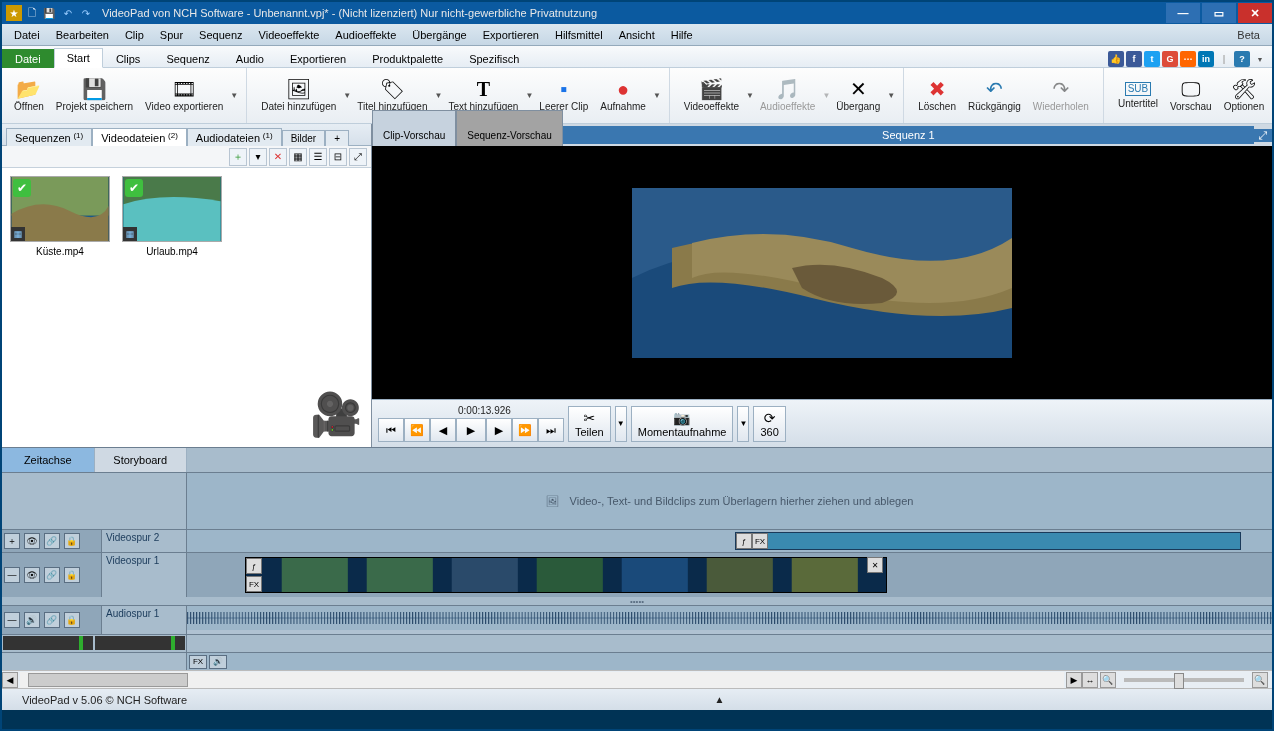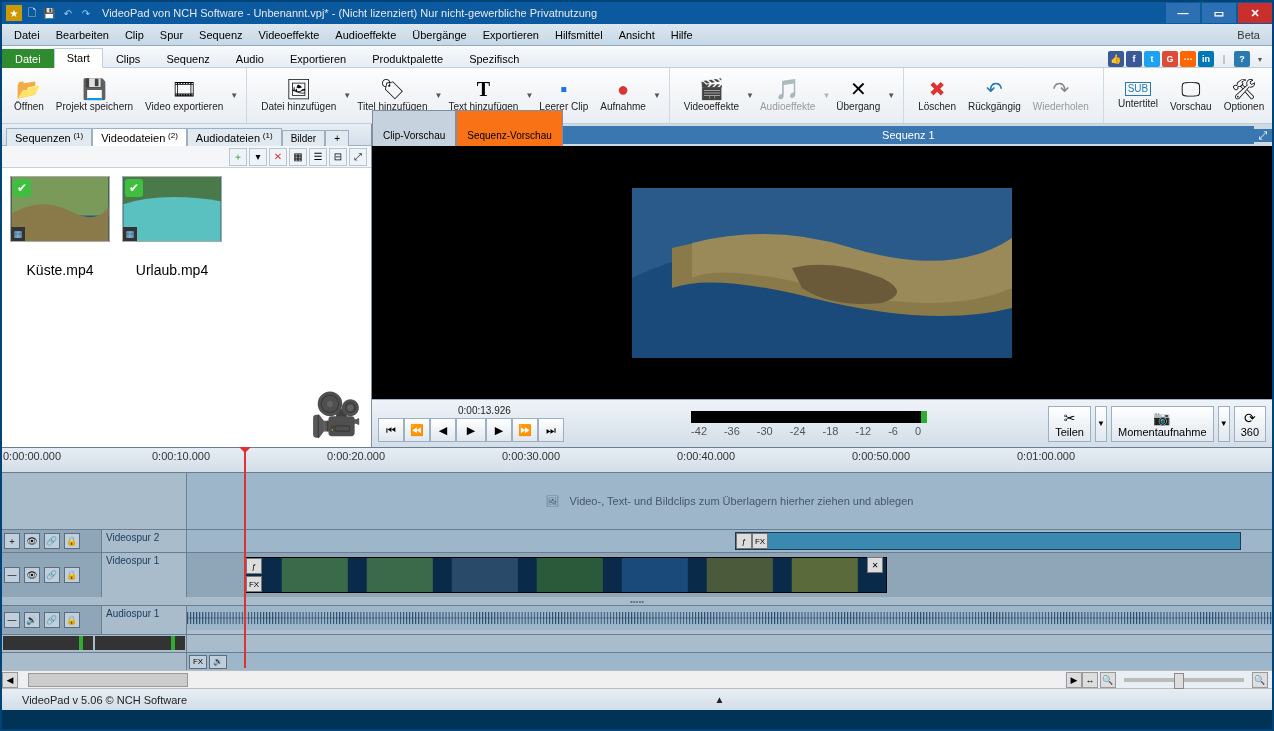--- a/index.html
+++ b/index.html
@@ -44,27 +44,27 @@
 .bintabs .bt.active{background:#fff}
 .bintabs .bt sup{font-size:8px}
 .bintools{height:22px;display:flex;align-items:center;justify-content:flex-end;gap:2px;padding:0 4px;border-bottom:1px solid #c5d1dc}
 .bintools span{width:18px;height:18px;border:1px solid #b8c5d2;background:#eef3f8;display:flex;align-items:center;justify-content:center;font-size:10px}
 .binbody{flex:1;background:#fff;padding:8px;display:flex;gap:12px;align-items:flex-start;position:relative}
 .thumb{width:100px;text-align:center}
 .thumb .img{width:100px;height:66px;background:#0a3a60;position:relative;border:1px solid #aaa}
 .thumb .img::before{content:"✔";position:absolute;left:2px;top:2px;width:18px;height:18px;background:#3fbf3f;color:#fff;border-radius:3px;display:flex;align-items:center;justify-content:center;font-size:12px}
 .thumb .img svg{width:100%;height:100%}
 .thumb .img .strip{position:absolute;left:0;bottom:0;width:14px;height:14px;background:#333;color:#8cf;font-size:9px;display:flex;align-items:center;justify-content:center}
-.thumb .cap{margin-top:20px;font-size:14px}
+.thumb .cap{margin-top:4px;font-size:10px}
 .camwm{position:absolute;right:8px;bottom:8px;font-size:42px;color:#d8dde2}
 
 .preview{flex:1;display:flex;flex-direction:column;background:#cfd9e3}
 .prevtabs{height:22px;display:flex;align-items:center}
 .prevtabs .pt{padding:19px 10px;border:1px solid #7f8fa0;border-bottom:none;background:#c6d2de;font-size:10px}
-.prevtabs .pt.active{background:#f97316}
+.prevtabs .pt.active{background:#a3a3a3}
 .prevtabs .seqtitle{flex:1;background:#3a77b0;color:#fff;text-align:center;padding:3px 0;font-size:11px}
 .prevtabs .pop{width:18px;background:#3a77b0;color:#fff;text-align:center}
 .viewer{flex:1;background:#000;display:flex;align-items:center;justify-content:center}
 .viewer svg{width:380px;height:170px}
 .controls{height:48px;background:linear-gradient(#eef3f8,#d4dee8);display:flex;align-items:center;padding:0 6px;gap:4px;border-top:1px solid #9cb0c2}
 .ctrlwrap{display:flex;flex-direction:column;gap:2px}
 .tcrow{font-size:10px;color:#222;padding-left:80px}
 .pbtns{display:flex;gap:0}
 .pbtns button{width:26px;height:24px;border:1px solid #9cb0c2;background:linear-gradient(#fff,#e0e7ef);font-size:11px}
 .meter{flex:1;display:flex;flex-direction:column;align-items:center}
@@ -327,62 +327,43 @@
         <div class="pbtns">
           <button>⏮</button>
           <button>⏪</button>
           <button>◀</button>
           <button style="width:30px">▶</button>
           <button>▶</button>
           <button>⏩</button>
           <button>⏭</button>
         </div>
       </div>
-      <div class="meter">
-        <div class="bar"></div>
-        <div class="ticks">
-          <span>-42</span>
-            <span>-36</span>
-            <span>-30</span>
-            <span>-24</span>
-            <span>-18</span>
-            <span>-12</span>
-            <span>-6</span>
-            <span>0</span>
-        </div>
-      </div>
       <div class="bigbtn">
           <span class="ic">✂</span>
           <span>Teilen</span>
         </div>
       <button class="ddbtn">▼</button>
       <div class="bigbtn">
           <span class="ic">📷</span>
           <span>Momentaufnahme</span>
         </div>
       <button class="ddbtn">▼</button>
       <div class="bigbtn">
           <span class="ic">⟳</span>
           <span>360</span>
         </div>
     </div>
   </div>
 </div>
 
 <div class="tlpanel">
   <div class="tlhead">
-    <div class="ruler">
-      <span class="tk" style="left:1px">0:00:00.000</span>
-      <span class="tk" style="left:150px">0:00:10.000</span>
-      <span class="tk" style="left:325px">0:00:20.000</span>
-      <span class="tk" style="left:500px">0:00:30.000</span>
-      <span class="tk" style="left:675px">0:00:40.000</span>
-      <span class="tk" style="left:850px">0:00:50.000</span>
-      <span class="tk" style="left:1015px">0:01:00.000</span>
-      <div class="play" style="left:242px"></div>
+    <div class="tlhtabs">
+      <div class="tt active">Zeitachse</div>
+      <div class="tt">Storyboard</div>
     </div>
   </div>
   <div class="overlay">
     <div class="lbl"></div>
     <div class="drop">
         <span>🖼</span>
         <span>Video-, Text- und Bildclips zum Überlagern hierher ziehen und ablegen</span>
       </div>
   </div>
 

